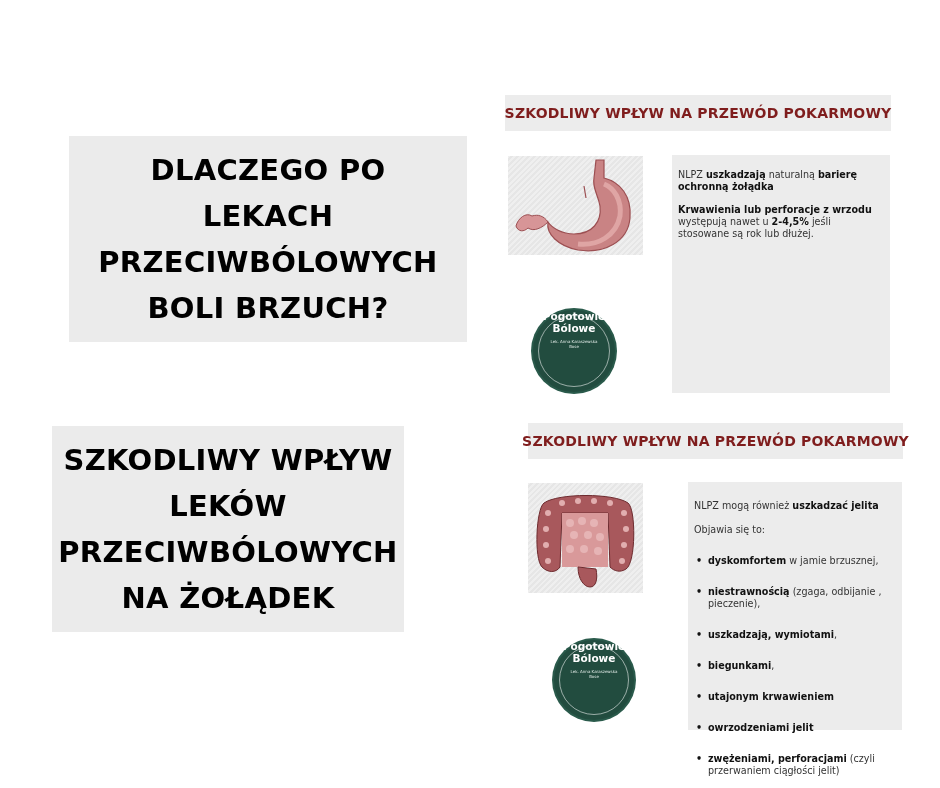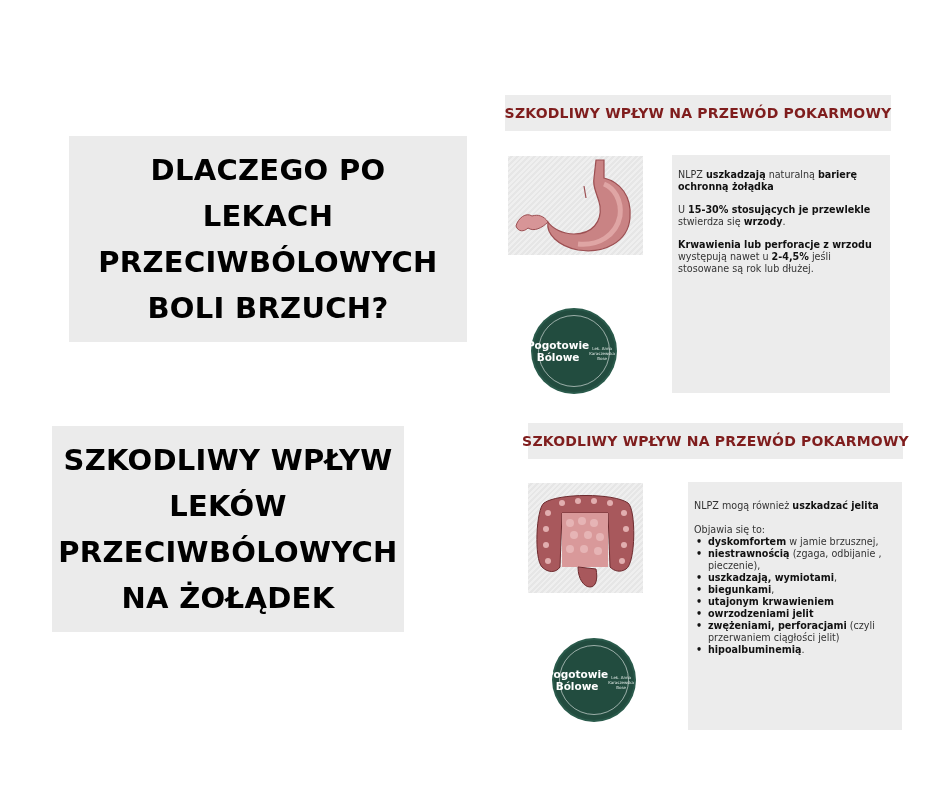--- a/index.html
+++ b/index.html
@@ -30,32 +30,32 @@
     }
     .info-box {
       background: #ececec;
       box-sizing: border-box;
       font-family: "DejaVu Sans", sans-serif;
       font-size: 9.6px; line-height: 12px; color: #333;
     }
     .info-box p { margin: 0 0 11px 0; }
     .info-box b { color: #111; }
     .info-box ul { margin: 0; padding: 0 0 0 14px; list-style: none; }
-    .info-box li { position: relative; }
+    .info-box li { position: relative; margin-top: 19px; }
     .info-box li::before {
       content: "•"; position: absolute; left: -12px; top: 0; color: #111; font-weight: bold;
     }
     .img-frame {
       background: repeating-linear-gradient(135deg, #efefef 0 2px, #e6e6e6 2px 4px);
       overflow: hidden;
     }
     .logo {
       border-radius: 50%;
       background: #224c3f;
-      display: flex; flex-direction: row; align-items: center; justify-content: flex-end;
+      display: flex; flex-direction: column; align-items: center; justify-content: flex-start;
       box-shadow: 0 0 0 2px #2a5a4b;
       color: #fff; text-align: center;
     }
     .logo .ring {
       position: absolute; inset: 5px; border-radius: 50%;
       border: 1px solid rgba(255,255,255,0.55);
     }
     .logo .name {
       font-family: "DejaVu Sans", sans-serif; font-weight: bold;
       font-size: 10.5px; line-height: 12px; white-space: pre-line;
@@ -87,21 +87,20 @@
   <svg width="135" height="99" viewBox="0 0 135 99">
     <path d="M88 4 L96 4 L96 22 C112 26 124 40 122 62 C120 86 96 98 70 94 C50 90 38 78 40 66 C44 72 54 78 66 78 C84 78 94 66 92 50 C90 38 84 32 86 22 Z" fill="#c98384" stroke="#9c4f52" stroke-width="1.2"></path>
     <path d="M70 88 C90 90 108 80 112 60 C114 44 106 32 96 28" fill="none" stroke="#e8b3b2" stroke-width="5" opacity="0.7"></path>
     <path d="M40 66 C36 60 30 58 24 60 C18 56 10 62 8 70 C10 76 16 76 20 72 C26 76 34 72 40 66 Z" fill="#d79597" stroke="#9c4f52" stroke-width="1"></path>
     <path d="M76 30 L78 42" stroke="#9c4f52" stroke-width="1.2"></path>
   </svg>
 </div>
 
 <div class="abs info-box" style="left:672px; top:155px; width:218px; height:238px; padding:14px 6px 8px 6px;">
   <p><span>NLPZ </span><b>uszkadzają</b><span> naturalną </span><b>barierę ochronną żołądka</b></p>
-  <p><span>U </span><b>15-30% stosujących je przewlekle</b><span> stwierdza się </span><b>wrzody</b><span>.</span></p>
   <p><b>Krwawienia lub perforacje z wrzodu</b><span> występują nawet u </span><b>2-4,5%</b><span> jeśli stosowane są rok lub dłużej.</span></p>
 </div>
 
 <div class="abs logo" style="left:533px; top:310px; width:82px; height:82px;">
   <div class="ring"></div>
   <div class="name">Pogotowie
 Bólowe</div>
   <div class="author">Lek. Anna Karaszewska
 Bose</div>
 </div>

